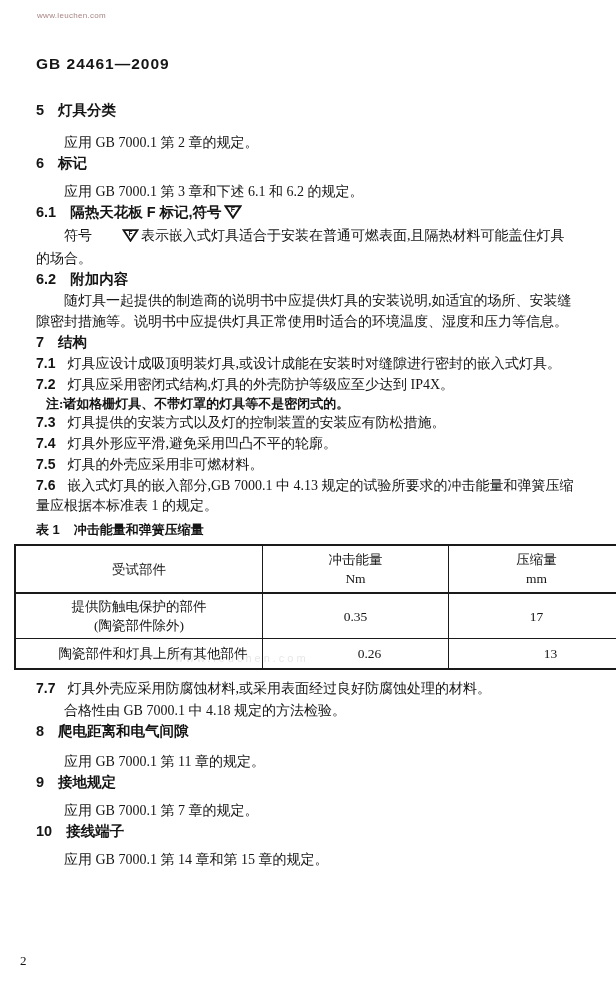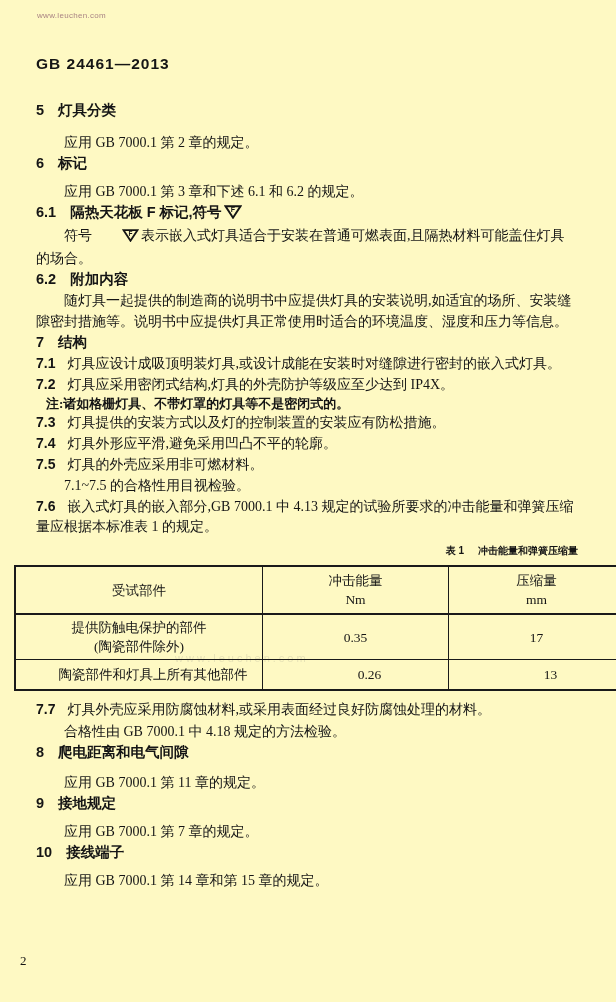--- a/index.html
+++ b/index.html
@@ -1,20 +1,20 @@
 <!DOCTYPE html>
 <html><head>
 <meta charset="utf-8">
 <style>
   html,body{margin:0;padding:0;background:#e8e8e8;}
   .page{
     position:relative;
     width:616px;height:1002px;
     margin:0 auto;
-    background:#fef9c3;
+    background:#ffffff;
     color:#151515;
     font-family:"Liberation Serif","DejaVu Serif",serif;
     font-size:14px;
     overflow:hidden;
   }
   .logo{
     position:absolute;top:11px;left:37px;
     font-family:"Liberation Sans","DejaVu Sans",sans-serif;
     font-size:8px;color:#a98484;letter-spacing:.3px;
   }
@@ -35,22 +35,22 @@
     font-size:14.5px;font-weight:bold;line-height:20px;margin:0;
   }
   h2.sec .num{margin-right:14px;}
   p{margin:0;line-height:21px;}
   p.ind{text-indent:2em;}
   .clause{line-height:20px;}
   .clause .cnum{font-weight:bold;font-family:"Liberation Sans","DejaVu Sans",sans-serif;margin-right:12px;}
   .note{font-size:13px;line-height:17px;padding-left:10px;font-weight:bold;}
   .fsym{display:inline-block;vertical-align:-2px;margin:0 2px;}
   .tcap{
-    text-align:right;font-weight:bold;line-height:20px;
-    font-family:"Liberation Sans","DejaVu Sans",sans-serif;font-size:10px;
+    text-align:left;font-weight:bold;line-height:20px;
+    font-family:"Liberation Sans","DejaVu Sans",sans-serif;font-size:13px;
   }
   .tcap .t2{margin-left:14px;}
   table.t1{
     border-collapse:collapse;table-layout:fixed;
     width:584px;margin-left:-22px;margin-top:4px;
   }
   table.t1 td{
     border:1px solid #1a1a1a;text-align:center;vertical-align:middle;
     padding:2px 4px;line-height:19px;font-size:13.5px;
   }
@@ -68,21 +68,21 @@
   .mt4{margin-top:4px;}
 </style>
 </head>
 <body>
 
 <div class="page">
 
   <div class="logo">www.leuchen.com</div>
   <div class="watermark-mid">www.leuchen.com</div>
 
-  <div class="docnum">GB 24461—2013</div>
+  <div class="docnum">GB 24461—2009</div>
 
   <div class="content">
 
     <h2 class="sec mt6"><span class="num">5</span><span>灯具分类</span></h2>
     <p class="ind mt12">应用 GB 7000.1 第 2 章的规定。</p>
 
     <h2 class="sec mt14"><span class="num">6</span><span>标记</span></h2>
     <p class="ind mt8">应用 GB 7000.1 第 3 章和下述 6.1 和 6.2 的规定。</p>
 
     <h2 class="sec mt2"><span class="num">6.1</span><span>隔热天花板 F 标记,符号</span><span class="fsym"><svg width="18" height="14" viewBox="0 0 20 16">
@@ -98,21 +98,20 @@
     <p class="ind mt1">随灯具一起提供的制造商的说明书中应提供灯具的安装说明,如适宜的场所、安装缝隙密封措施等。说明书中应提供灯具正常使用时适合的环境温度、湿度和压力等信息。</p>
 
     <h2 class="sec mt6"><span class="num">7</span><span>结构</span></h2>
 
     <p class="clause mt1"><span class="cnum">7.1</span><span>灯具应设计成吸顶明装灯具,或设计成能在安装时对缝隙进行密封的嵌入式灯具。</span></p>
     <p class="clause"><span class="cnum">7.2</span><span>灯具应采用密闭式结构,灯具的外壳防护等级应至少达到 IP4X。</span></p>
     <p class="note">注:诸如格栅灯具、不带灯罩的灯具等不是密闭式的。</p>
     <p class="clause"><span class="cnum">7.3</span><span>灯具提供的安装方式以及灯的控制装置的安装应有防松措施。</span></p>
     <p class="clause"><span class="cnum">7.4</span><span>灯具外形应平滑,避免采用凹凸不平的轮廓。</span></p>
     <p class="clause"><span class="cnum">7.5</span><span>灯具的外壳应采用非可燃材料。</span></p>
-    <p class="ind">7.1~7.5 的合格性用目视检验。</p>
     <p class="clause"><span class="cnum">7.6</span><span>嵌入式灯具的嵌入部分,GB 7000.1 中 4.13 规定的试验所要求的冲击能量和弹簧压缩量应根据本标准表 1 的规定。</span></p>
 
     <div class="tcap mt4"><span>表 1</span><span class="t2">冲击能量和弹簧压缩量</span></div>
 
     <table class="t1">
       <tbody>
           <tr class="hdr">
         <td class="c1">受试部件</td>
         <td class="c2">
               <div>冲击能量</div>

